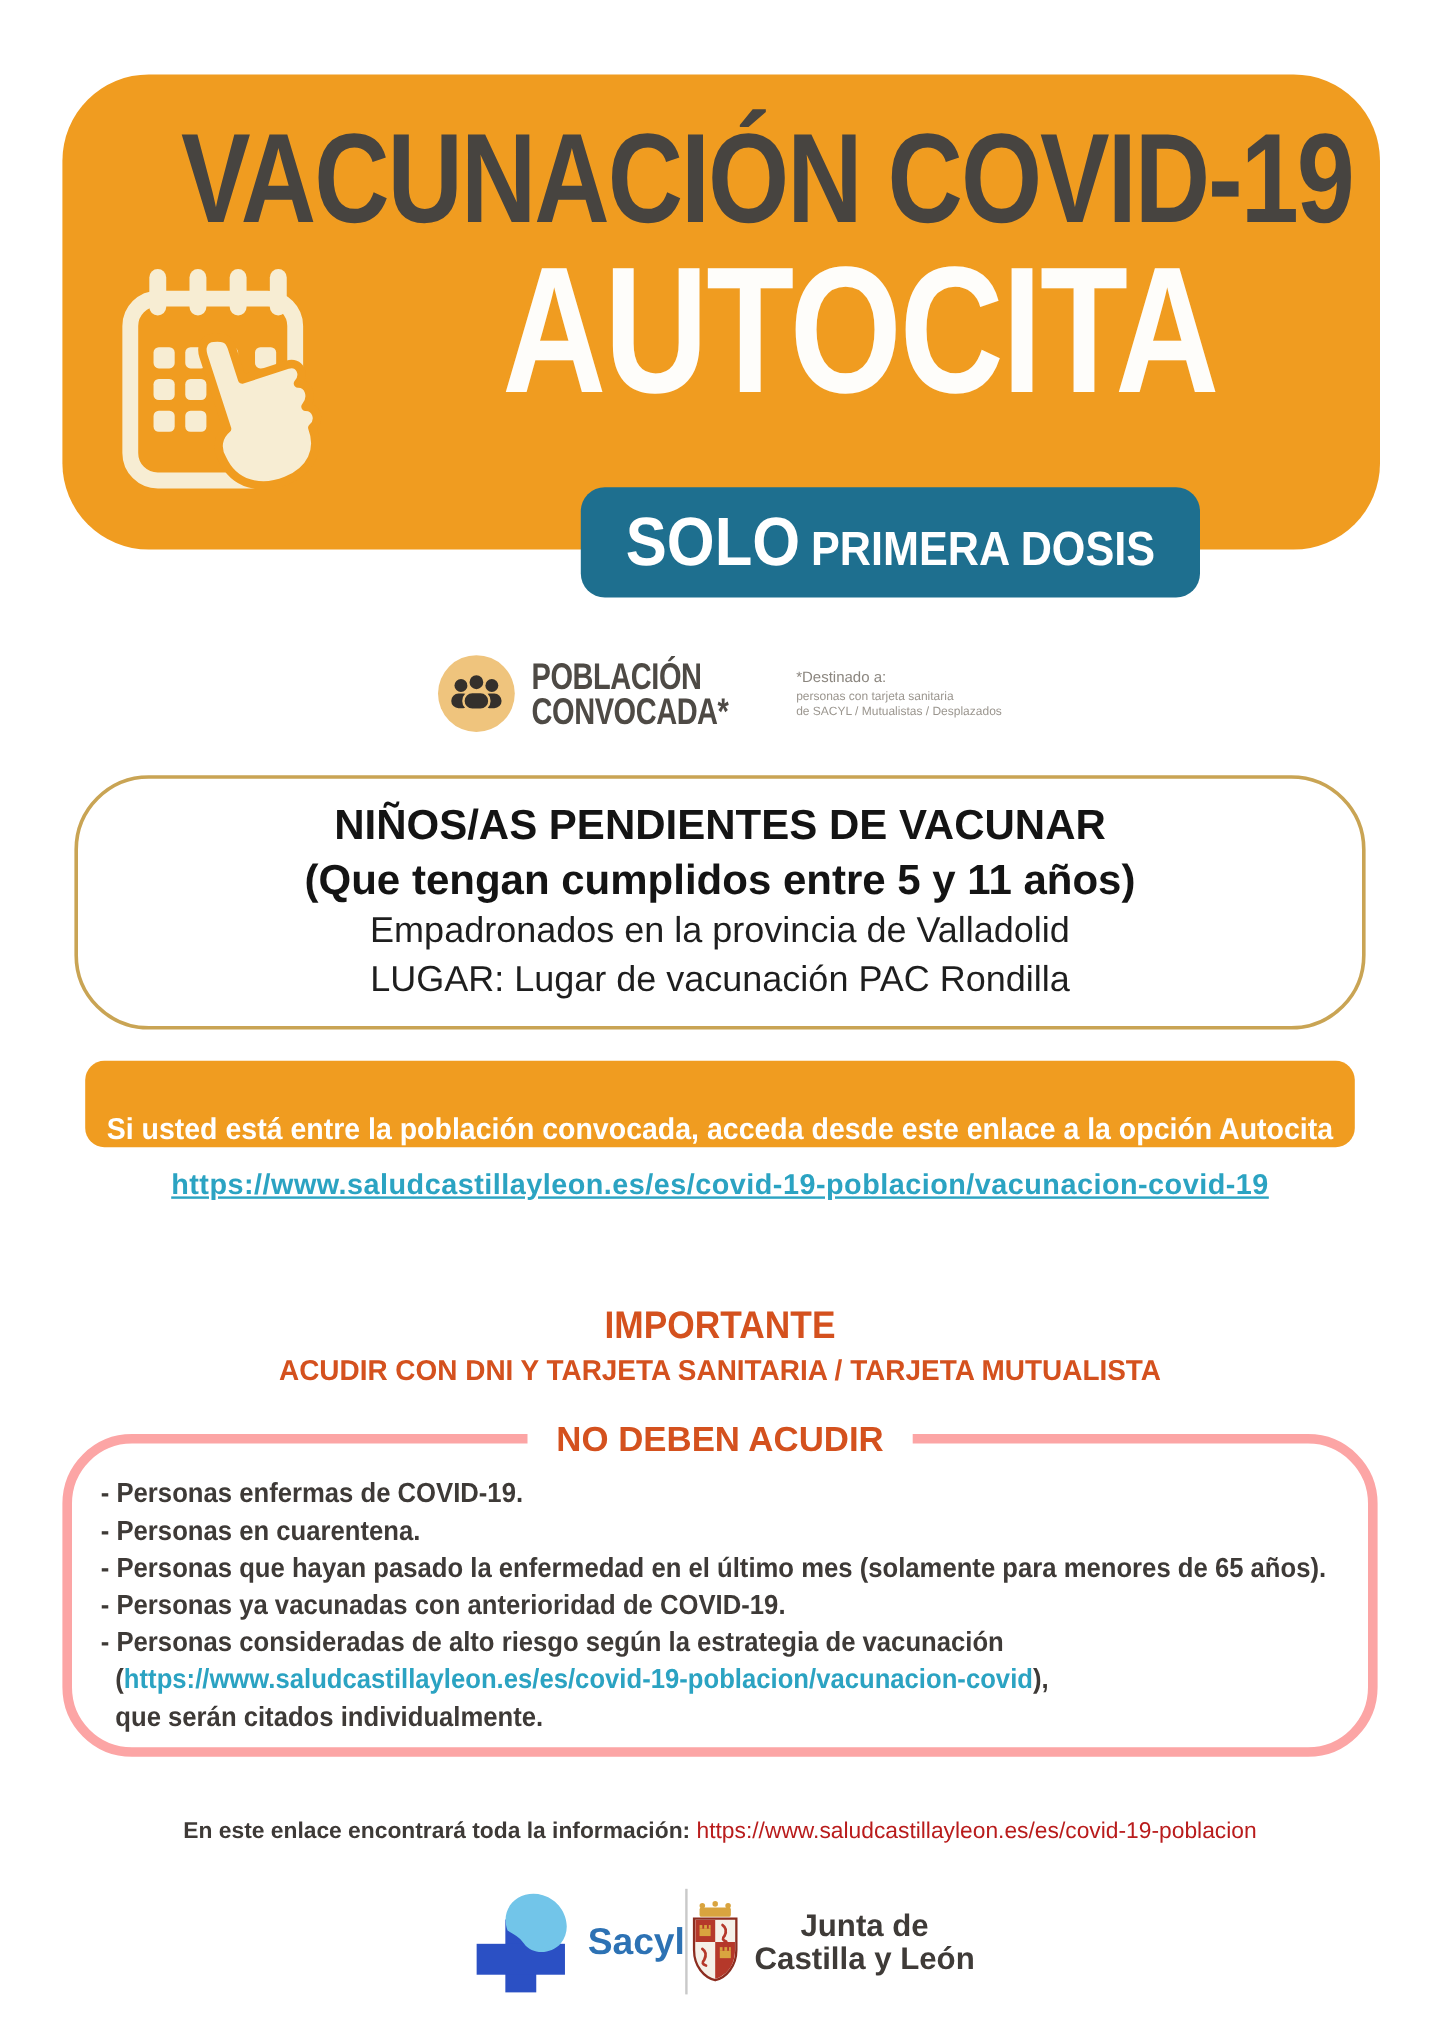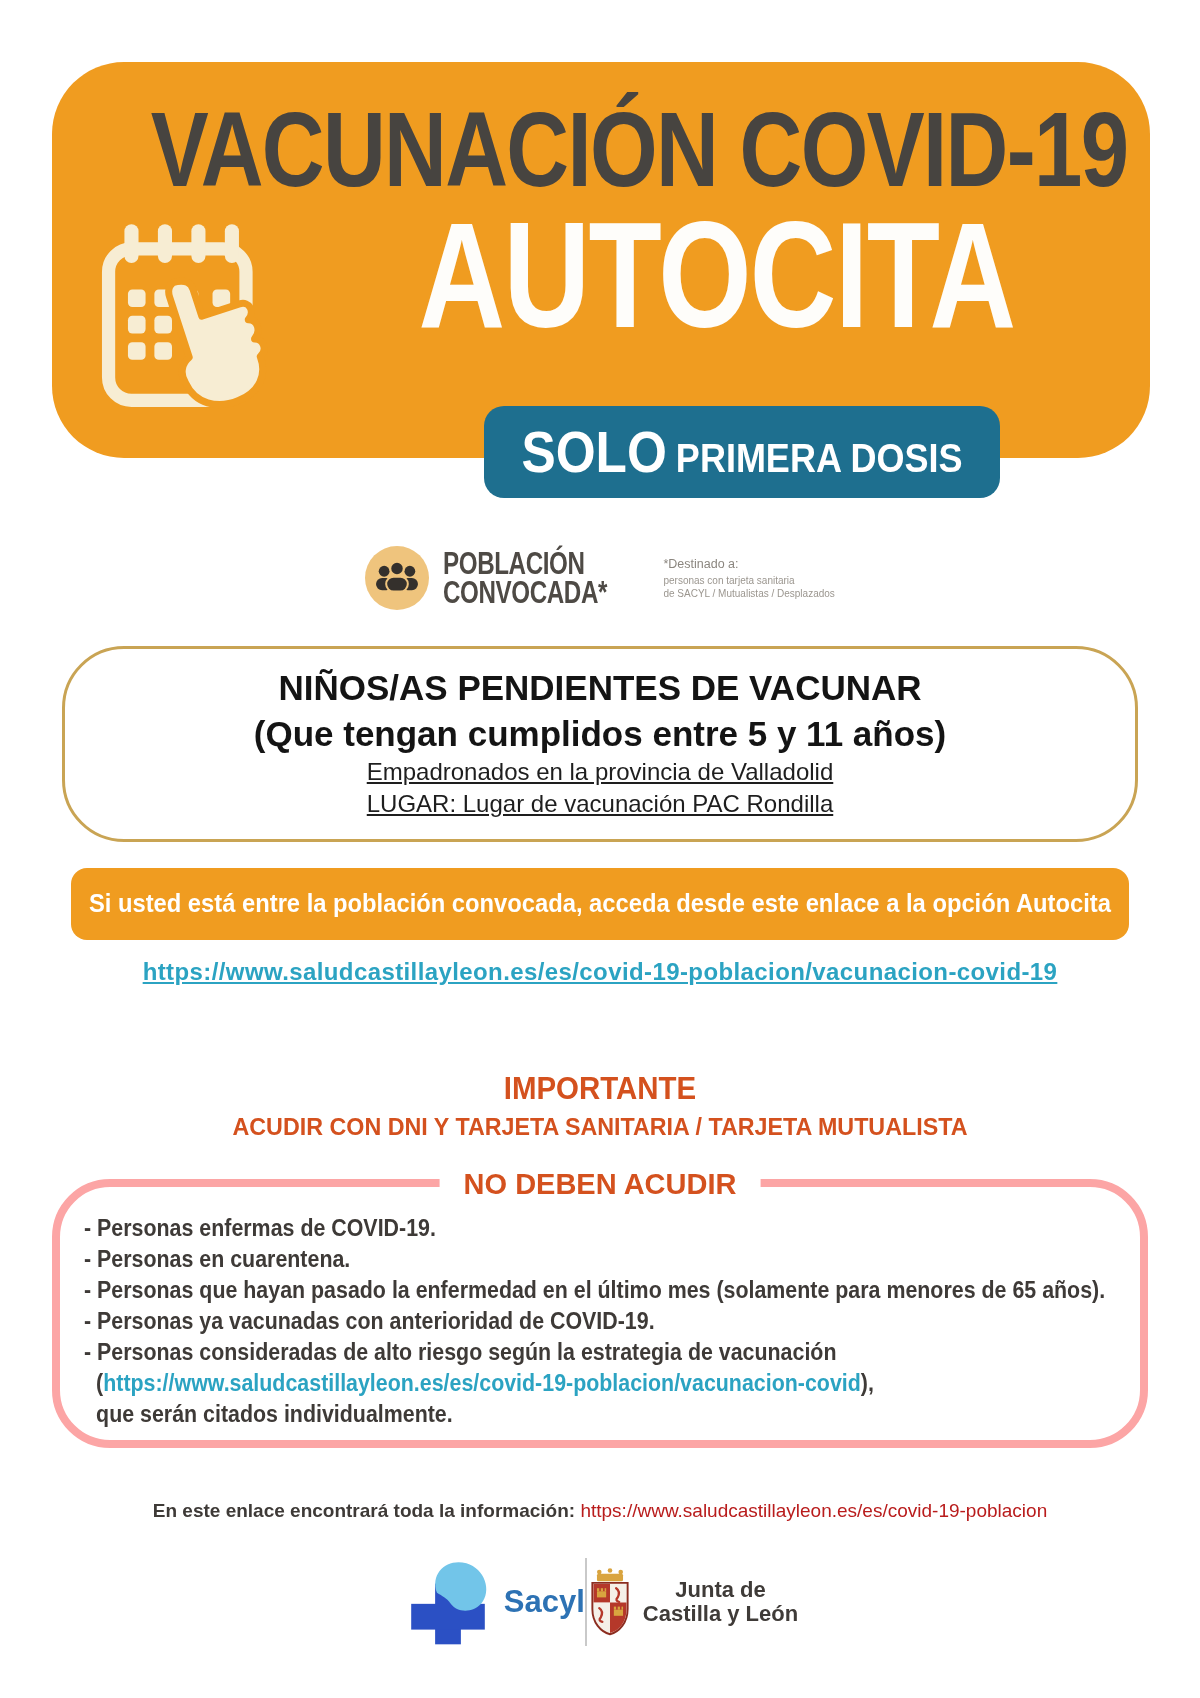--- a/index.html
+++ b/index.html
@@ -35,25 +35,25 @@
   .conv-label { font-weight:bold; font-size:31px; line-height:0.95; color:#4E4A45;
     transform:scaleX(0.78); transform-origin:left center; letter-spacing:-0.5px; }
   .conv-note { margin-left:-4px; }
   .conv-note-title { font-size:12.5px; color:#8B867F; margin-bottom:3px; }
   .conv-note-line { font-size:10px; line-height:1.3; color:#9B968F; }
 
   
   .target-box { margin:36px auto 0; width:1050px; border:3px solid #C9A454;
     border-radius:62px; text-align:center; padding:16px 10px 18px; box-sizing:content-box; }
   .tb-bold { font-size:35px; font-weight:bold; color:#141414; line-height:1.3; }
-  .tb-reg  { font-size:24px; color:#1E1E1E; line-height:1.35;text-decoration:underline; }
+  .tb-reg  { font-size:30px; color:#1E1E1E; line-height:1.35; }
 
   
   .cta-band { margin:26px auto 0; width:1058px; height:72px; background:#F09C20;
-    border-radius:16px; display:flex; align-items:center; justify-content:center; }
+    border-radius:16px; display:flex; align-items:flex-end; justify-content:center; }
   .cta-band span { color:#fff; font-weight:bold; font-size:25px;
     transform:scaleX(0.95); white-space:nowrap; }
   .cta-link { display:block; text-align:center; margin-top:18px; font-size:24px;
     font-weight:bold; color:#2BA3C2; letter-spacing:0.4px;
     text-decoration:underline; cursor:pointer; }
 
   
   .importante-title { margin-top:84px; text-align:center; font-size:32px;
     font-weight:bold; color:#D4511E; transform:scaleX(0.92); }
   .importante-sub { margin-top:6px; text-align:center; font-size:24px;
@@ -75,21 +75,21 @@
   .footer-info { margin-top:52px; text-align:center; font-size:19px;
     font-weight:bold; color:#3E3A37; }
   .footer-info a { color:#b91c1c; font-weight:normal; text-decoration:none;
     cursor:pointer; }
   .logos { margin-top:34px; display:flex; justify-content:center;
     align-items:center; }
   .sacyl { display:flex; align-items:center; gap:10px; }
   .sacyl-text { font-size:31px; font-weight:bold; color:#2D72B4; }
   .divider { width:2px; height:88px; background:#C9C9C9; }
   .junta { display:flex; align-items:center; gap:10px; }
-  .junta-text { font-size:22px; font-weight:bold; color:#3F3B38;
+  .junta-text { font-size:26px; font-weight:bold; color:#3F3B38;
     line-height:1.08; text-align:center; }
 </style>
 </head>
 <body>
 
 <div class="banner">
   <div class="banner-title">VACUNACIÓN COVID-19</div>
   <div class="banner-row">
     <div class="cal-icon">
       <svg width="185" height="235" viewBox="0 0 210 250">

